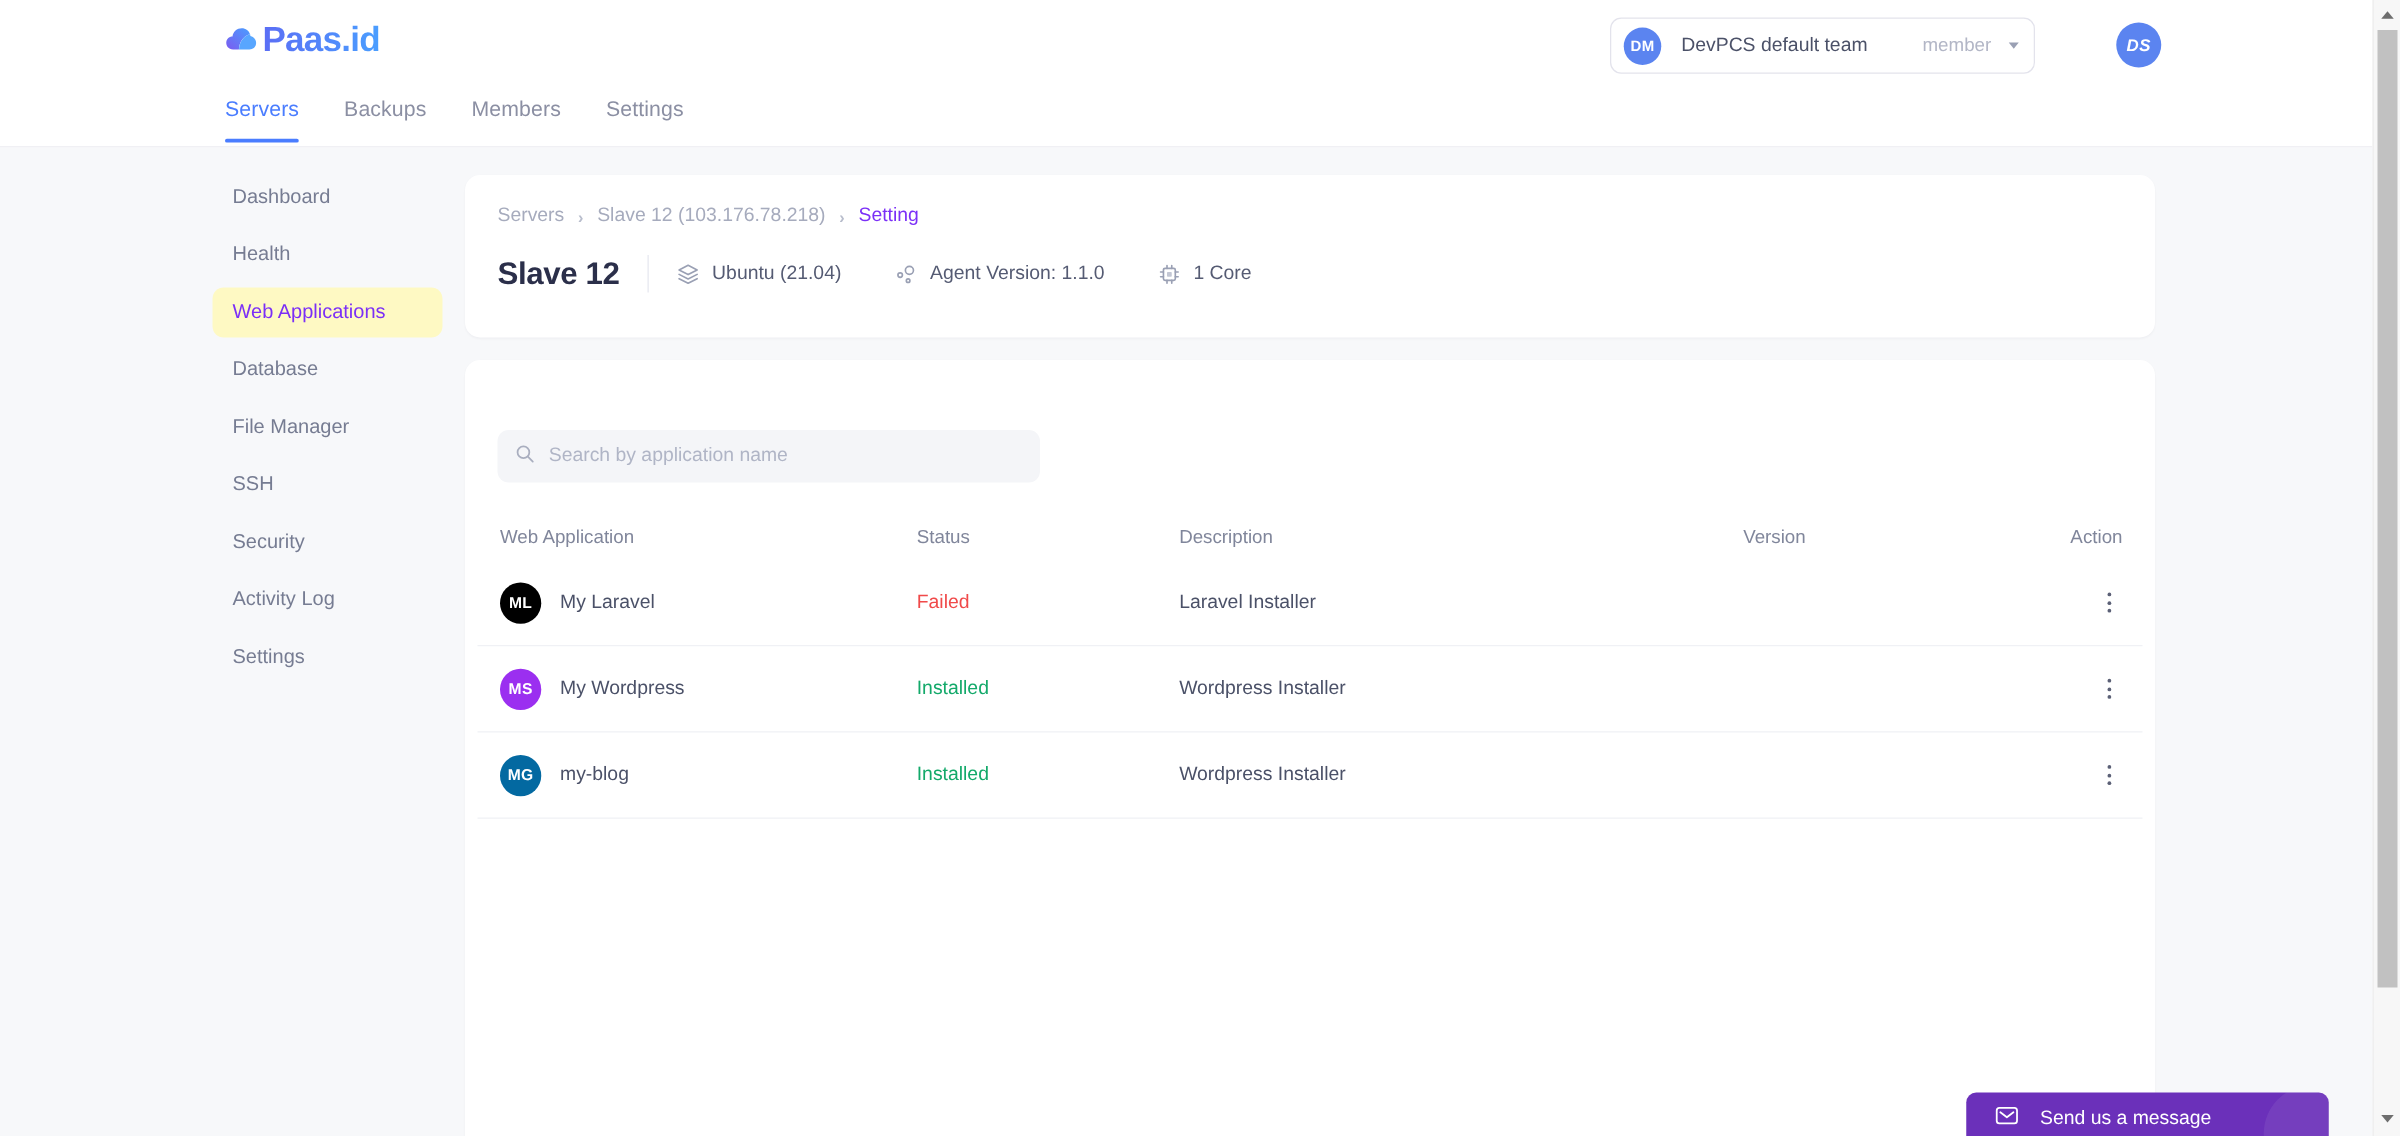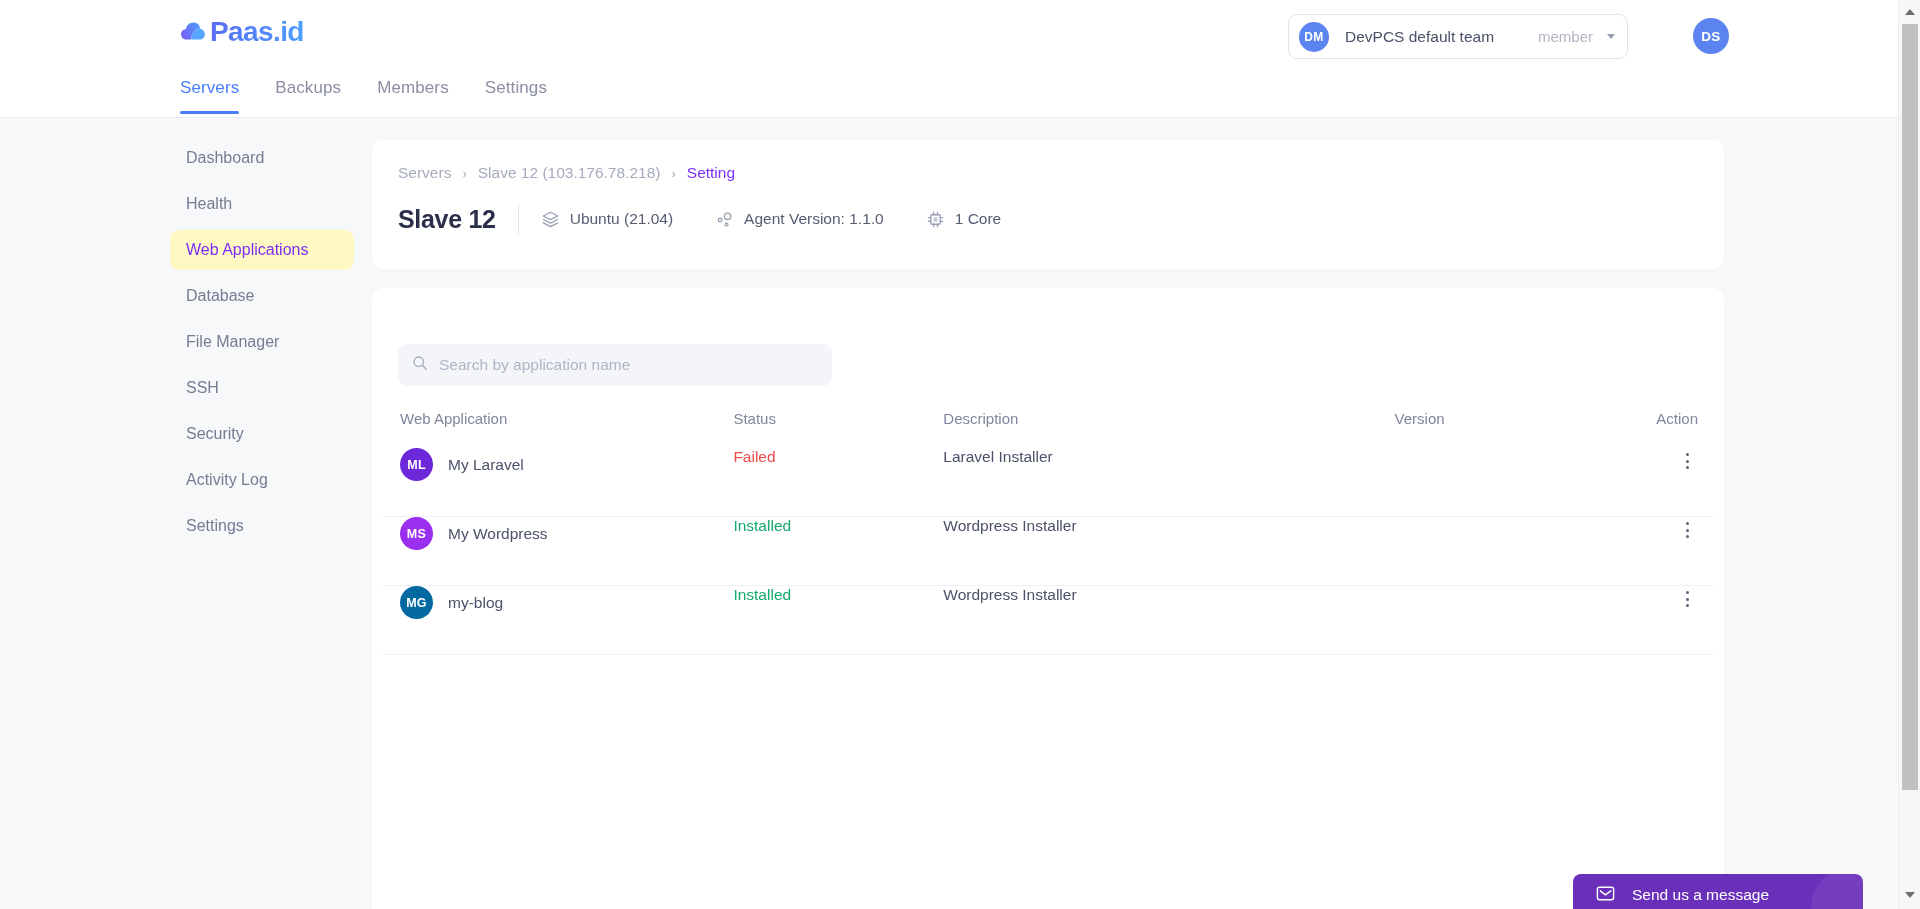--- a/index.html
+++ b/index.html
@@ -61,20 +61,21 @@
     border-right: 4.5px solid transparent; border-top: 5px solid #9aa0b4;
   }
 
   .user-avatar {
     position: absolute; left: 1693px; top: 18px;
     width: 36px; height: 36px; border-radius: 50%;
     background: #5b84f0; color: #fff;
     font-size: 13.5px; font-weight: 700; letter-spacing: .4px;
     display: flex; align-items: center; justify-content: center;
     cursor: pointer;
+    font-style: italic;
   }
 
   
   .body-area {
     position: absolute; top: 118px; left: 0; width: 1898px; height: 791px;
     background: #f7f8fa;
   }
 
   
   .sidebar { position: absolute; left: 0; top: 0; width: 372px; padding-top: 20px; }
@@ -133,21 +134,21 @@
   .deploy-btn {
     position: absolute; right: 28px; top: 53px; height: 44px;
     background: #8b23f5; color: #fff; border: none; border-radius: 9px;
     padding: 0 26px; font-family: "Liberation Sans", sans-serif;
     font-size: 15.5px; font-weight: 700; cursor: pointer; letter-spacing: .1px;
   }
 
   
   .tbl { position: absolute; left: 10px; top: 122px; width: 1332px; }
   .tr {
-    display: flex; align-items: flex-start; height: 69px;
+    display: flex; align-items: center; height: 69px;
     border-bottom: 1px solid #f0f1f5; padding: 0 0 0 0; gap: 21px;
   }
   .tr.head { height: 38px; border-bottom: none; }
   .th {
     font-size: 15px; color: #80869b;
   }
   .td { font-size: 15.5px; color: #4b5168; }
   .c-app  { width: 352px; padding-left: 18px; display: flex; align-items: center; gap: 15px; }
   .c-stat { width: 202px; }
   .c-desc { width: 460px; }
@@ -319,21 +320,21 @@
         <div class="tr head">
           <div class="th c-app">Web Application</div>
           <div class="th c-stat">Status</div>
           <div class="th c-desc">Description</div>
           <div class="th c-ver">Version</div>
           <div class="th c-act">Action</div>
         </div>
 
         <div class="tr">
           <div class="td c-app">
-            <span class="avatar-sq" style="background:#6d28d9">ML</span>
+            <span class="avatar-sq" style="background:#000000">ML</span>
             <span>My Laravel</span>
           </div>
           <div class="td c-stat status-failed">Failed</div>
           <div class="td c-desc">Laravel Installer</div>
           <div class="td c-ver"></div>
           <div class="c-act">
             <span class="kebab">
                 <i></i>
                 <i></i>
                 <i></i>

